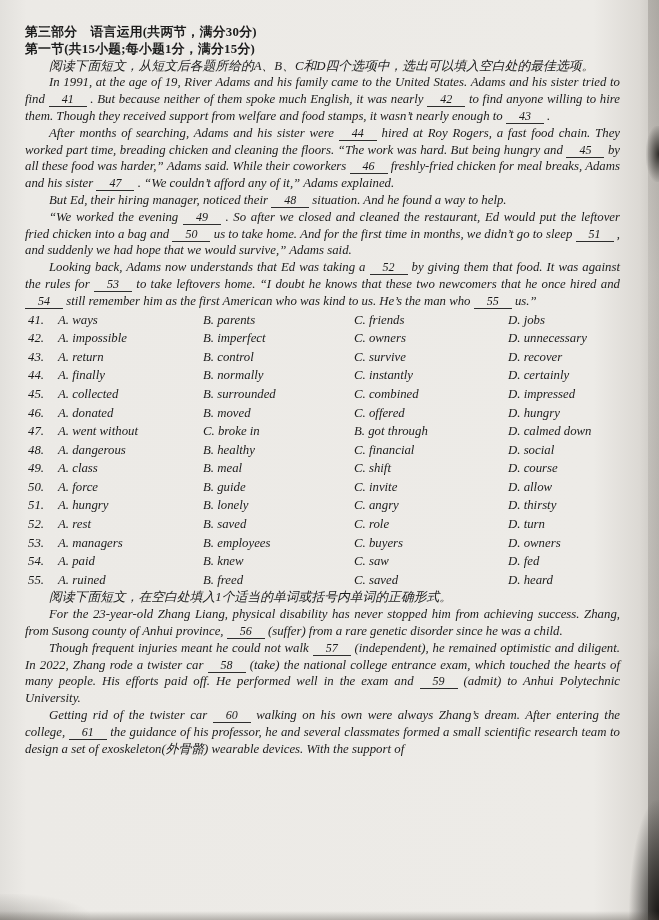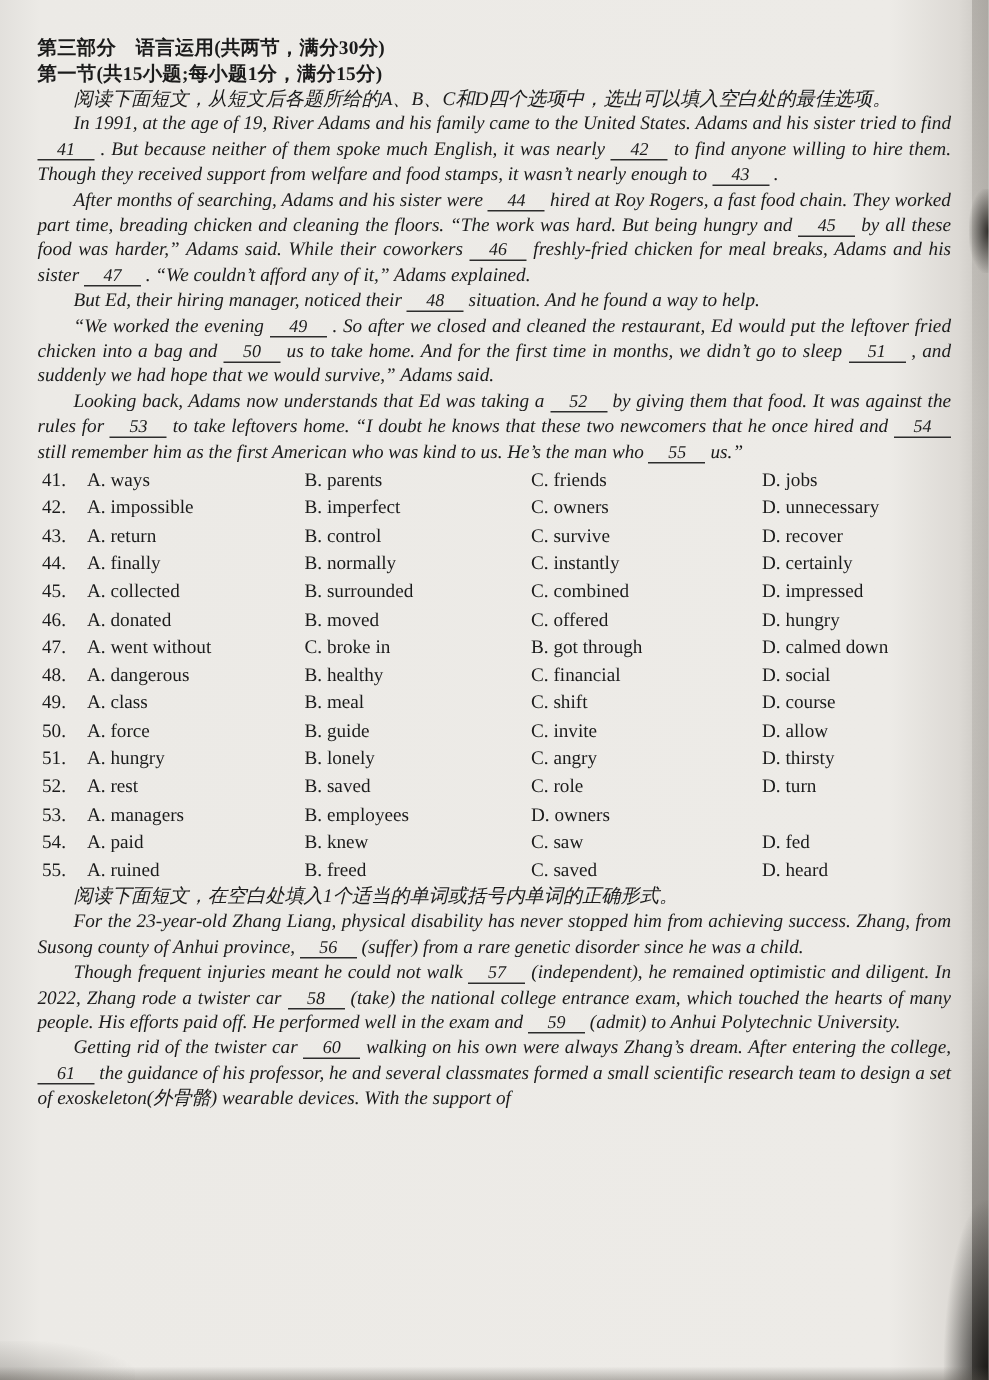--- a/index.html
+++ b/index.html
@@ -4,21 +4,21 @@
 <style>
   html,body{margin:0;padding:0;}
   body{
     width:659px;height:920px;overflow:hidden;position:relative;
     background:#d6d3cf;
     font-family:"Liberation Serif","DejaVu Serif",serif;
     color:#1b1b1b;
   }
   .page{
     position:absolute;inset:0;box-sizing:border-box;
-    padding:24px 25px 0 25px;
+    padding:24px 39px 0 25px;
     background:linear-gradient(90deg,#e2e0dc 0%,#eceae6 4%,#edebe7 90%,#dcd9d4 97%,#c6c3be 100%);
   }
   .h{
     font-weight:700;font-size:12.9px;line-height:16.8px;
     letter-spacing:.2px;
   }
   p.para{margin:0;}
   .para{
     font-size:12.8px;line-height:16.8px;text-align:justify;
     text-indent:24px;
@@ -29,20 +29,21 @@
     padding:0 13px;
     font-size:12px;
   }
   .q-table{margin-top:1px;}
   .q-row{
     display:grid;
     grid-template-columns:30px 145px 151px 154px 1fr;
     padding-left:3px;
     font-size:12.8px;line-height:18.6px;
     white-space:nowrap;
+    font-style:italic;
   }
   
   .artifact{position:absolute;pointer-events:none;}
   .edge-right{
     right:0;top:0;width:11px;height:100%;
     background:linear-gradient(180deg,rgba(110,105,98,.30) 0%,rgba(110,105,98,.12) 30%,rgba(100,95,88,.18) 70%,rgba(50,46,42,.55) 97%);
   }
   .smudge-right{
     right:0;top:126px;width:13px;height:56px;
     background:radial-gradient(ellipse at 100% 50%,rgba(28,26,23,.88) 0%,rgba(28,26,23,0) 75%);
@@ -159,20 +160,21 @@
         <span>52.</span>
         <span>A. rest</span>
         <span>B. saved</span>
         <span>C. role</span>
         <span>D. turn</span>
       </div>
       <div class="q-row">
         <span>53.</span>
         <span>A. managers</span>
         <span>B. employees</span>
+        <span>C. buyers</span>
         <span>D. owners</span>
       </div>
       <div class="q-row">
         <span>54.</span>
         <span>A. paid</span>
         <span>B. knew</span>
         <span>C. saw</span>
         <span>D. fed</span>
       </div>
       <div class="q-row">

